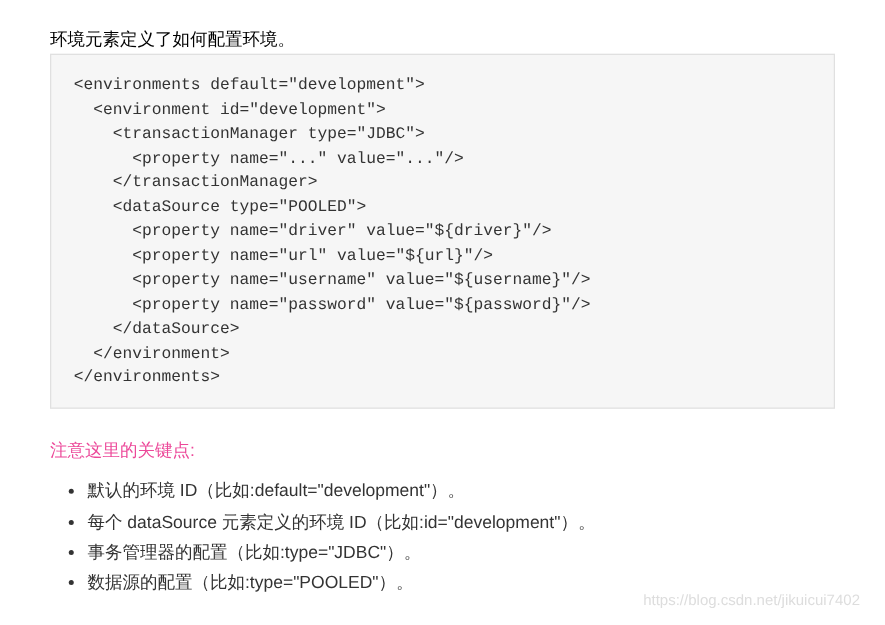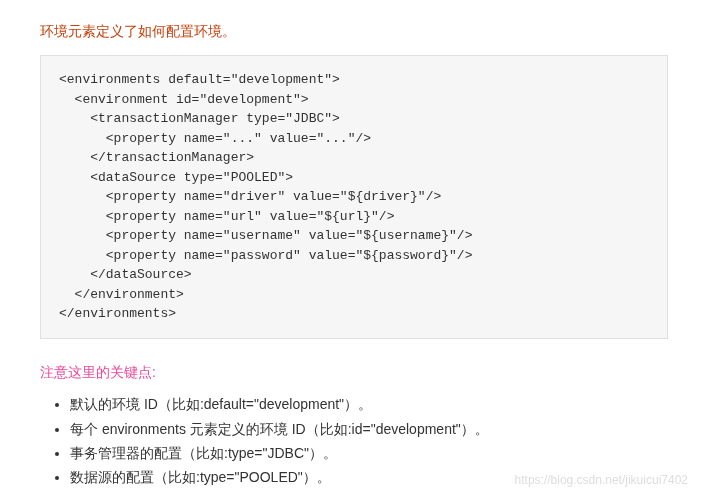--- a/index.html
+++ b/index.html
@@ -6,22 +6,22 @@
     body {
       font-family: -apple-system, BlinkMacSystemFont, "Segoe UI", "PingFang SC", "Microsoft YaHei", sans-serif;
       background: #fff;
       color: #333;
       padding: 20px 40px;
       font-size: 14px;
       line-height: 1.6;
       width: 708px;
     }
     .intro-text {
-      margin-bottom: 13px;
-      color: #c2410c;
+      margin-bottom: 1px;
+      color: #000000;
     }
     .code-block {
       background: #f6f6f6;
       border: 1px solid #e0e0e0;
       padding: 14px 18px;
       font-family: "Courier New", Consolas, monospace;
       font-size: 13px;
       line-height: 1.5;
       white-space: pre;
       color: #333;
@@ -66,18 +66,18 @@
       &lt;property name="username" value="${username}"/&gt;
       &lt;property name="password" value="${password}"/&gt;
     &lt;/dataSource&gt;
   &lt;/environment&gt;
 &lt;/environments&gt;</div>
 
 <p class="section-title">注意这里的关键点:</p>
 
 <ul class="bullets">
   <li>默认的环境 ID（比如:default="development"）。</li>
-  <li>每个 environments 元素定义的环境 ID（比如:id="development"）。</li>
+  <li>每个 dataSource 元素定义的环境 ID（比如:id="development"）。</li>
   <li>事务管理器的配置（比如:type="JDBC"）。</li>
   <li>数据源的配置（比如:type="POOLED"）。</li>
 </ul>
 
 <div class="watermark">https://blog.csdn.net/jikuicui7402</div>
 
 </body></html>

